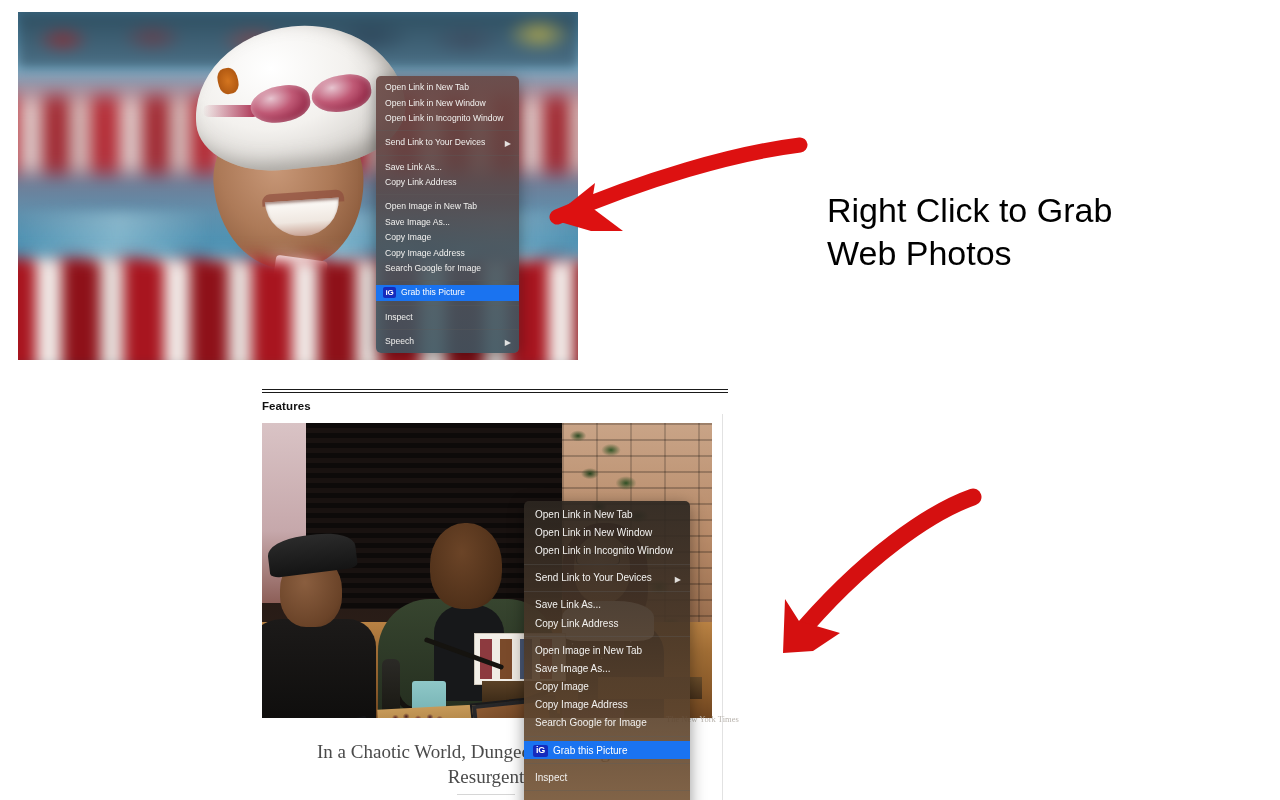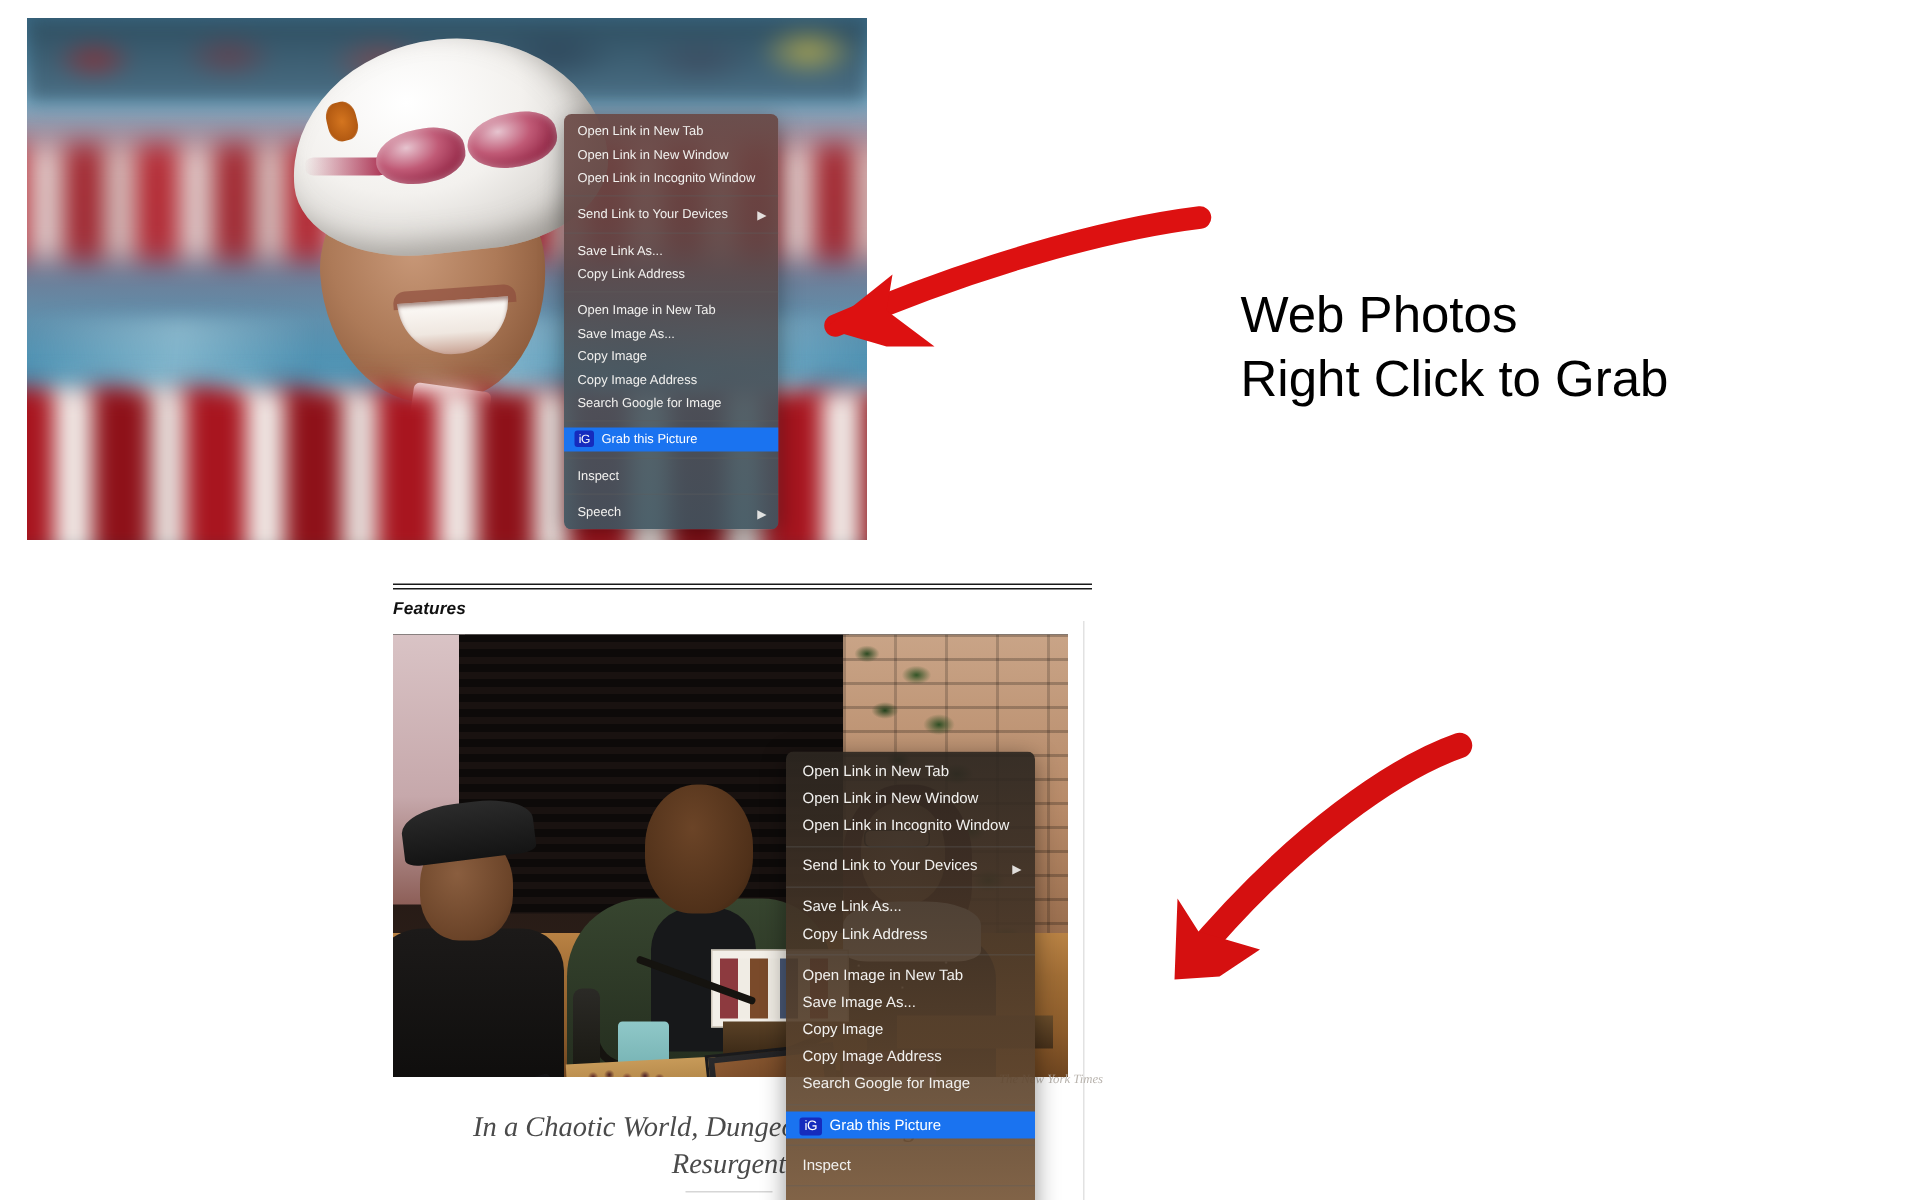--- a/index.html
+++ b/index.html
@@ -152,21 +152,20 @@
     transform: rotate(8deg);
     border-radius: 4px;
   }
 
   
   #article-page {
     position: absolute;
     left: 258px; top: 384px;
     width: 470px; height: 416px;
     background: #ffffff;
-    font-style: italic;
   }
   .rule-double {
     position: absolute; left: 4px; top: 5px; width: 466px; height: 4px;
     border-top: 1px solid #1a1a1a;
     border-bottom: 1px solid #1a1a1a;
   }
   #features-label {
     position: absolute; left: 4px; top: 16px;
     font-size: 11.5px; font-weight: bold; color: #111;
     letter-spacing: .1px;
@@ -456,21 +455,21 @@
   }
   .ctx-item.hl {
     background: #1a73f0;
     color: #ffffff;
   }
   .ig-badge {
     display: inline-flex; align-items: center; justify-content: center;
     width: 13px; height: 11px;
     background: #1f3fd8;
     color: #ffffff;
-    font-size: 8px; font-weight: normal;
+    font-size: 8px; font-weight: bold;
     border-radius: 2px;
     margin-right: 5px;
     letter-spacing: -.3px;
     flex: 0 0 auto;
   }
   .ctx-item.hl .ig-badge { background: #152bbd; }
 
   
   #ctx-menu-1 .ctx-item { font-size: 8.6px; padding: 2.2px 8px 2.2px 9px; line-height: 11px; }
   #ctx-menu-1 .ctx-item.hl { padding-left: 7px; }
@@ -722,17 +721,17 @@
 
     </div>
   </div>
 
   <svg class="arrow-svg" id="arrow-2" viewBox="0 0 300 205">
     <path d="M288 12 C248 26, 180 70, 108 156" stroke="#d51010" stroke-width="17" stroke-linecap="round" fill="none"></path>
     <path d="M98 168 L100 114 L114 136 L155 148 L128 166 Z" fill="#d51010"></path>
   </svg>
 
   <div id="caption-text">
+    <div>Right Click to Grab</div>
     <div>Web Photos</div>
-    <div>Right Click to Grab</div>
   </div>
 
 </div>
 
 </body></html>

